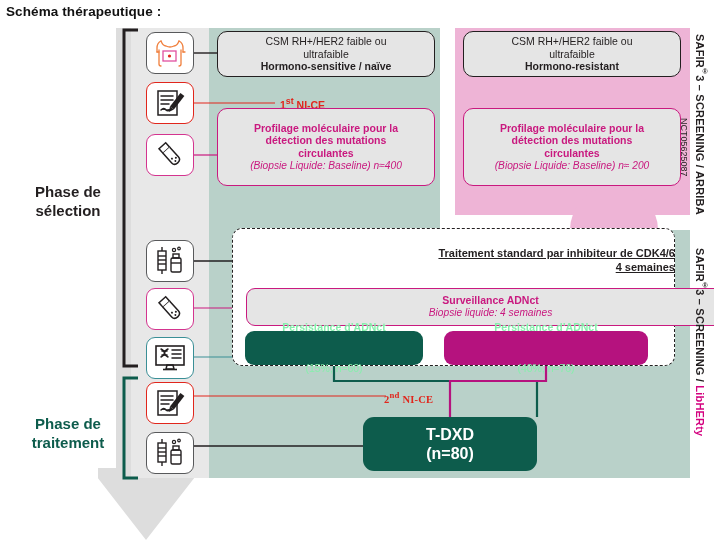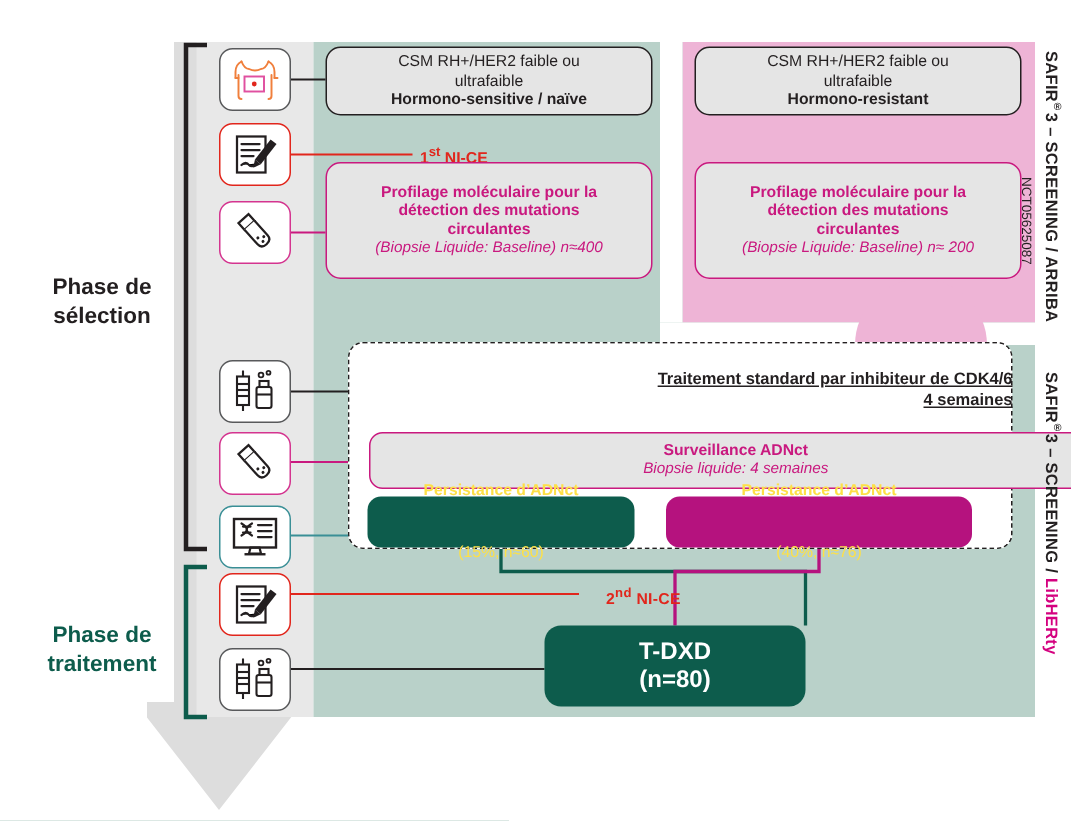--- a/index.html
+++ b/index.html
@@ -76,39 +76,39 @@
   .nice{
     position:absolute;font-size:10.5px;font-weight:bold;color:#e1261c;
     white-space:nowrap;
   }
   #nice1{left:280px;top:96px;}
   #nice-circle{
     position:absolute;left:570px;top:186px;width:88px;height:88px;
     border-radius:50%;background:#eeb4d6;
   }
   #nice1b{left:590px;top:230px;}
-  #nice2{left:404px;top:390px;letter-spacing:.2px;}
+  #nice2{left:384px;top:390px;letter-spacing:.2px;font-family:Liberation Serif, serif;}
 
   
   .dashed-box{
     position:absolute;left:232px;top:228px;width:443px;height:138px;
     background:#ffffff;border:1.6px dashed #231f20;border-radius:10px;
     box-sizing:border-box;
   }
   .treat-title{
     position:absolute;left:232px;top:246px;width:443px;text-align:right;
     font-size:11px;font-weight:bold;color:#231f20;line-height:1.3;text-decoration:underline;
   }
   #box-surv{left:246px;top:288px;width:489px;height:38px;border-radius:9px;}
 
   
   .pers{
     position:absolute;border-radius:9px;display:flex;flex-direction:column;
     align-items:center;justify-content:center;text-align:center;
-    color:#fde047;box-sizing:border-box;gap:28px;
+    color:#86efac;box-sizing:border-box;gap:28px;
   }
   #pers-green{left:245px;top:331px;width:178px;height:34px;background:#0d5c4c;}
   #pers-pink{left:444px;top:331px;width:204px;height:34px;background:#b5127e;}
   .pers-t1{font-size:10.5px;font-weight:bold;line-height:1.22;}
   .pers-t2{font-size:10.5px;font-weight:normal;line-height:1.22;}
 
   
   #box-tdxd{
     position:absolute;left:363px;top:417px;width:174px;height:54px;
     background:#0d5c4c;border-radius:11px;
@@ -154,20 +154,21 @@
   #ic5{left:146px;top:288px;}
   #ic6{left:146px;top:337px;}
   #ic7{left:146px;top:382px;}
   #ic8{left:146px;top:432px;}
 </style>
 </head>
 <body>
 
 <div class="root">
 
+  <div class="title">Schéma thérapeutique :</div>
 
   <svg class="grey-arrow" viewBox="0 0 120 515" width="120" height="515">
     <polygon points="18,0 78,0 78,440 104,440 48,512 -8,440 18,440" fill="#dddddd"></polygon>
   </svg>
 
   <div class="icon-rail"></div>
   <div class="teal-panel"></div>
   <div class="pink-panel"></div>
   <div class="panel-gap"></div>
   <div class="panel-gap2"></div>

